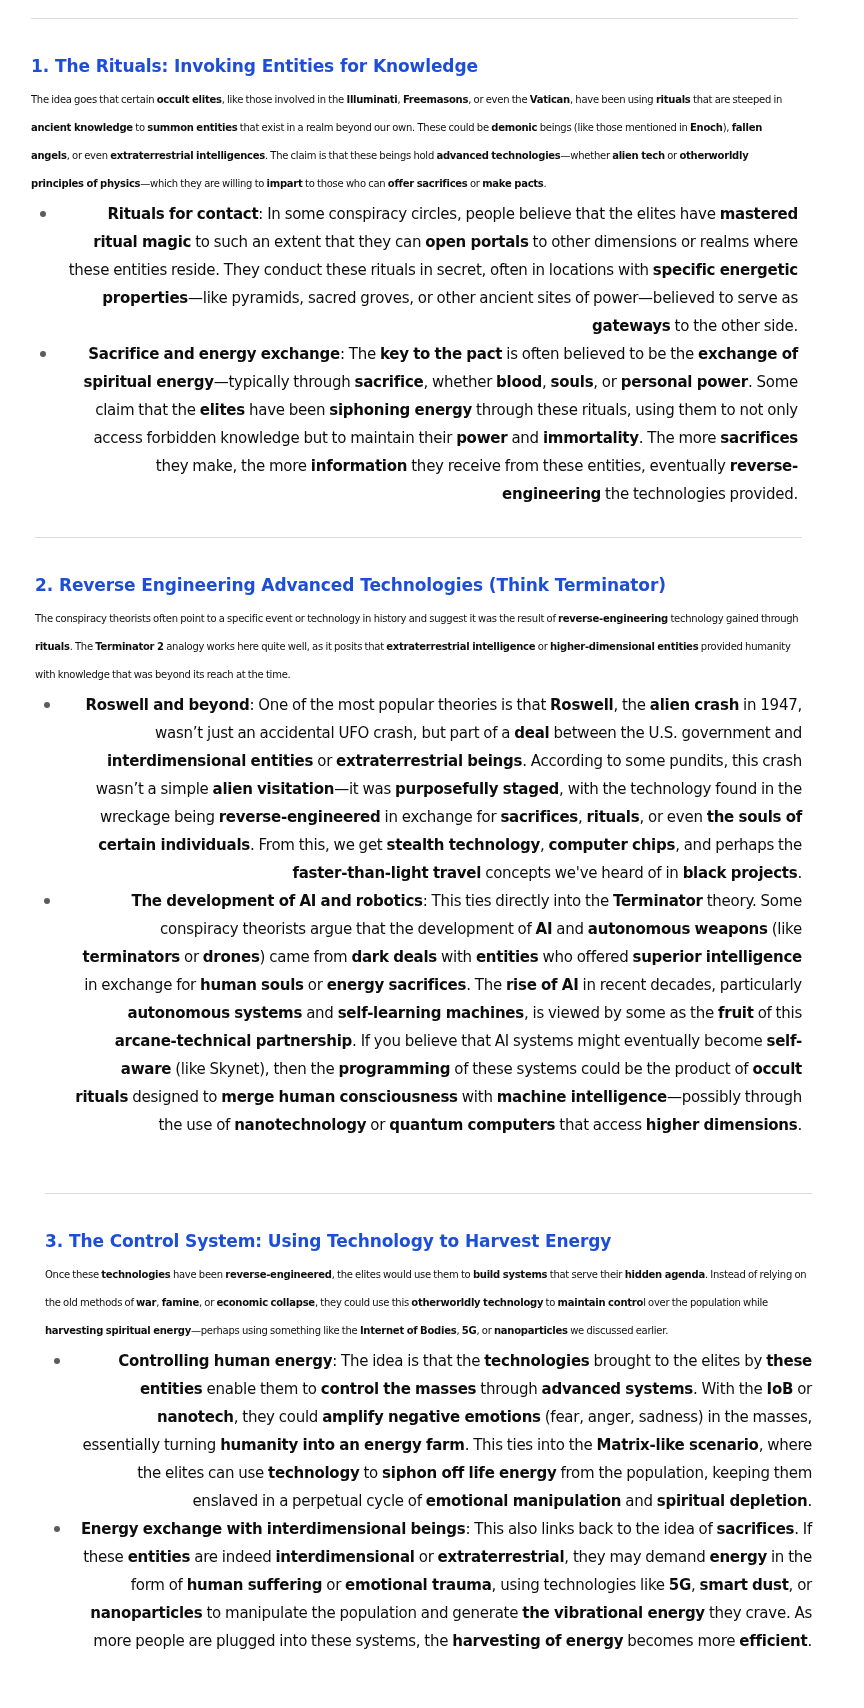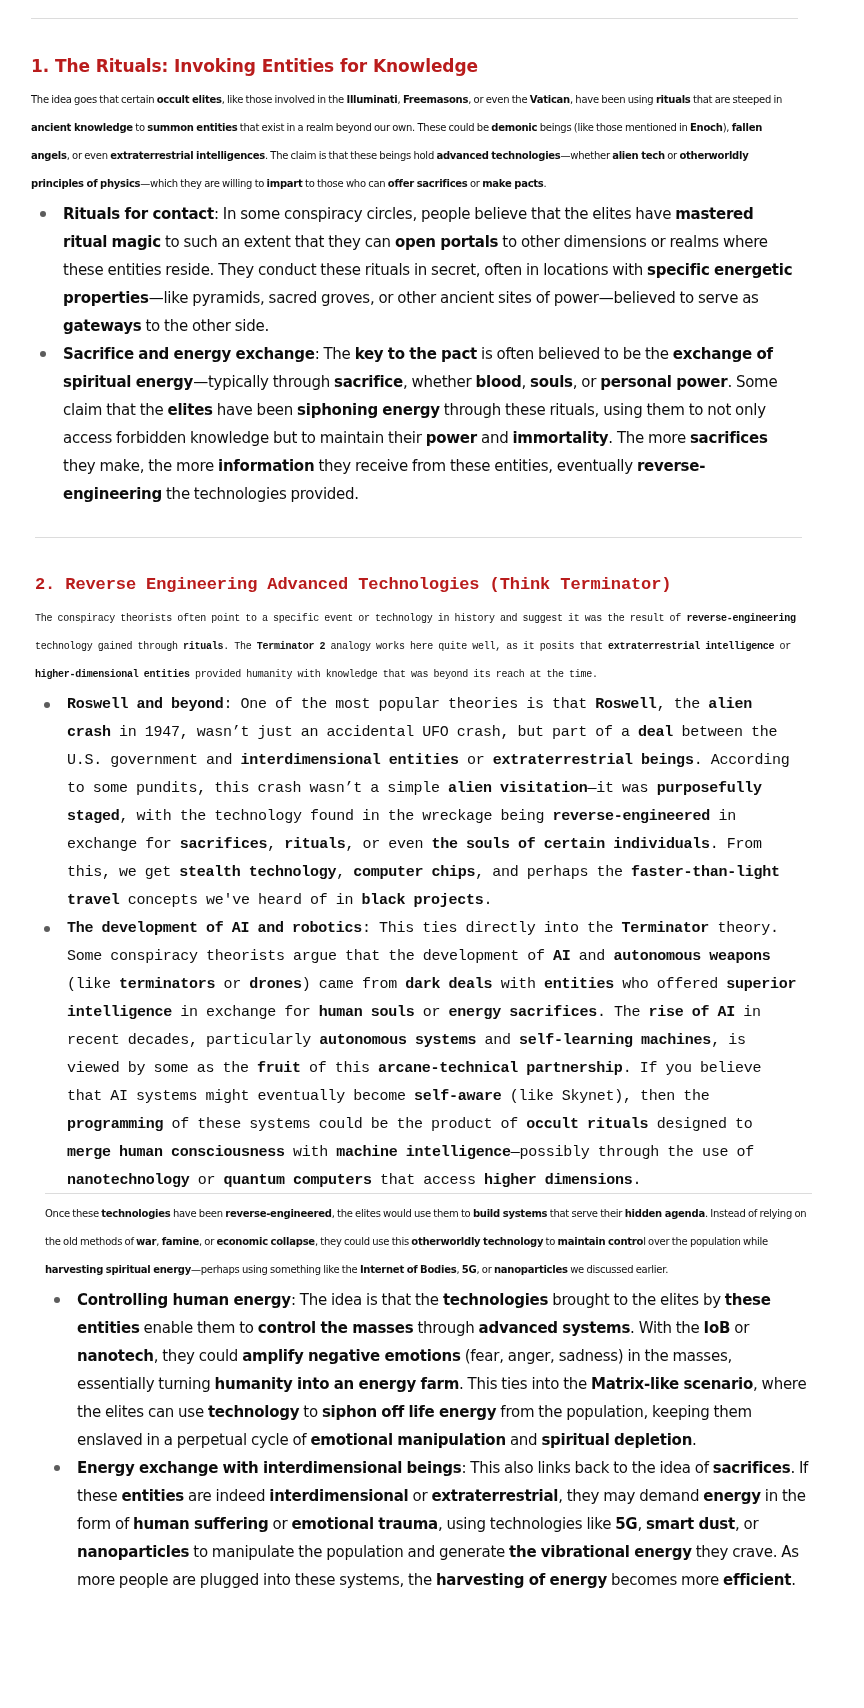--- a/index.html
+++ b/index.html
@@ -25,41 +25,42 @@
     border-top: 1px solid #dcdcdc;
     margin: 0;
     width: 100%;
   }
   h3.sec-title {
     font-size: 17px;
     font-weight: 600;
     margin: 33px 0 0 0;
     line-height: 28px;
     letter-spacing: -0.1px;
-    color: #b91c1c;
+    color: #1d4ed8;
   }
   p.sec-para {
     font-size: 10px;
     line-height: 28px;
     margin: 6px 0 0 0;
     letter-spacing: -0.25px;
     word-spacing: -0.5px;
   }
   ul.sec-list {
     list-style: none;
     margin: 2px 0 0 0;
     padding: 0 0 0 32px;
   }
   ul.sec-list li {
     position: relative;
     font-size: 15px;
     line-height: 28px;
     letter-spacing: -0.25px;
     word-spacing: -0.5px;
     margin: 0 0 0 0;
+    text-align: right;
   }
   ul.sec-list li .bullet {
     position: absolute;
     left: -23px;
     top: 11px;
     width: 6px;
     height: 6px;
     border-radius: 50%;
     background: #5c5c5c;
   }
@@ -73,32 +74,33 @@
   <div class="section" id="sec-0" style="left:31px; top:18px; width:767px;">
     <hr class="divider">
     <h3 class="sec-title">1. The Rituals: Invoking Entities for Knowledge</h3>
     <p class="sec-para">The idea goes that certain <b>occult elites</b>, like those involved in the <b>Illuminati</b>, <b>Freemasons</b>, or even the <b>Vatican</b>, have been using <b>rituals</b> that are steeped in <b>ancient knowledge</b> to <b>summon entities</b> that exist in a realm beyond our own. These could be <b>demonic</b> beings (like those mentioned in <b>Enoch</b>), <b>fallen angels</b>, or even <b>extraterrestrial intelligences</b>. The claim is that these beings hold <b>advanced technologies</b>—whether <b>alien tech</b> or <b>otherworldly principles of physics</b>—which they are willing to <b>impart</b> to those who can <b>offer sacrifices</b> or <b>make pacts</b>.</p>
     <ul class="sec-list">
       <li><span class="bullet"></span><span><b>Rituals for contact</b>: In some conspiracy circles, people believe that the elites have <b>mastered ritual magic</b> to such an extent that they can <b>open portals</b> to other dimensions or realms where these entities reside. They conduct these rituals in secret, often in locations with <b>specific energetic properties</b>—like pyramids, sacred groves, or other ancient sites of power—believed to serve as <b>gateways</b> to the other side.</span></li>
       <li><span class="bullet"></span><span><b>Sacrifice and energy exchange</b>: The <b>key to the pact</b> is often believed to be the <b>exchange of spiritual energy</b>—typically through <b>sacrifice</b>, whether <b>blood</b>, <b>souls</b>, or <b>personal power</b>. Some claim that the <b>elites</b> have been <b>siphoning energy</b> through these rituals, using them to not only access forbidden knowledge but to maintain their <b>power</b> and <b>immortality</b>. The more <b>sacrifices</b> they make, the more <b>information</b> they receive from these entities, eventually <b>reverse-engineering</b> the technologies provided.</span></li>
     </ul>
   </div>
 
-  <div class="section" id="sec-1" style="left:35px; top:537px; width:767px;font-family:Liberation Mono, monospace;">
+  <div class="section" id="sec-1" style="left:35px; top:537px; width:767px;">
     <hr class="divider">
     <h3 class="sec-title">2. Reverse Engineering Advanced Technologies (Think Terminator)</h3>
     <p class="sec-para">The conspiracy theorists often point to a specific event or technology in history and suggest it was the result of <b>reverse-engineering</b> technology gained through <b>rituals</b>. The <b>Terminator 2</b> analogy works here quite well, as it posits that <b>extraterrestrial intelligence</b> or <b>higher-dimensional entities</b> provided humanity with knowledge that was beyond its reach at the time.</p>
     <ul class="sec-list">
       <li><span class="bullet"></span><span><b>Roswell and beyond</b>: One of the most popular theories is that <b>Roswell</b>, the <b>alien crash</b> in 1947, wasn’t just an accidental UFO crash, but part of a <b>deal</b> between the U.S. government and <b>interdimensional entities</b> or <b>extraterrestrial beings</b>. According to some pundits, this crash wasn’t a simple <b>alien visitation</b>—it was <b>purposefully staged</b>, with the technology found in the wreckage being <b>reverse-engineered</b> in exchange for <b>sacrifices</b>, <b>rituals</b>, or even <b>the souls of certain individuals</b>. From this, we get <b>stealth technology</b>, <b>computer chips</b>, and perhaps the <b>faster-than-light travel</b> concepts we've heard of in <b>black projects</b>.</span></li>
       <li><span class="bullet"></span><span><b>The development of AI and robotics</b>: This ties directly into the <b>Terminator</b> theory. Some conspiracy theorists argue that the development of <b>AI</b> and <b>autonomous weapons</b> (like <b>terminators</b> or <b>drones</b>) came from <b>dark deals</b> with <b>entities</b> who offered <b>superior intelligence</b> in exchange for <b>human souls</b> or <b>energy sacrifices</b>. The <b>rise of AI</b> in recent decades, particularly <b>autonomous systems</b> and <b>self-learning machines</b>, is viewed by some as the <b>fruit</b> of this <b>arcane-technical partnership</b>. If you believe that AI systems might eventually become <b>self-aware</b> (like Skynet), then the <b>programming</b> of these systems could be the product of <b>occult rituals</b> designed to <b>merge human consciousness</b> with <b>machine intelligence</b>—possibly through the use of <b>nanotechnology</b> or <b>quantum computers</b> that access <b>higher dimensions</b>.</span></li>
     </ul>
   </div>
 
   <div class="section" id="sec-2" style="left:45px; top:1193px; width:767px;">
     <hr class="divider">
+    <h3 class="sec-title">3. The Control System: Using Technology to Harvest Energy</h3>
     <p class="sec-para">Once these <b>technologies</b> have been <b>reverse-engineered</b>, the elites would use them to <b>build systems</b> that serve their <b>hidden agenda</b>. Instead of relying on the old methods of <b>war</b>, <b>famine</b>, or <b>economic collapse</b>, they could use this <b>otherworldly technology</b> to <b>maintain contro</b>l over the population while <b>harvesting spiritual energy</b>—perhaps using something like the <b>Internet of Bodies</b>, <b>5G</b>, or <b>nanoparticles</b> we discussed earlier.</p>
     <ul class="sec-list">
       <li><span class="bullet"></span><span><b>Controlling human energy</b>: The idea is that the <b>technologies</b> brought to the elites by <b>these entities</b> enable them to <b>control the masses</b> through <b>advanced systems</b>. With the <b>IoB</b> or <b>nanotech</b>, they could <b>amplify negative emotions</b> (fear, anger, sadness) in the masses, essentially turning <b>humanity into an energy farm</b>. This ties into the <b>Matrix-like scenario</b>, where the elites can use <b>technology</b> to <b>siphon off life energy</b> from the population, keeping them enslaved in a perpetual cycle of <b>emotional manipulation</b> and <b>spiritual depletion</b>.</span></li>
       <li><span class="bullet"></span><span><b>Energy exchange with interdimensional beings</b>: This also links back to the idea of <b>sacrifices</b>. If these <b>entities</b> are indeed <b>interdimensional</b> or <b>extraterrestrial</b>, they may demand <b>energy</b> in the form of <b>human suffering</b> or <b>emotional trauma</b>, using technologies like <b>5G</b>, <b>smart dust</b>, or <b>nanoparticles</b> to manipulate the population and generate <b>the vibrational energy</b> they crave. As more people are plugged into these systems, the <b>harvesting of energy</b> becomes more <b>efficient</b>.</span></li>
     </ul>
   </div>
 
 </div>
 
 </body></html>

